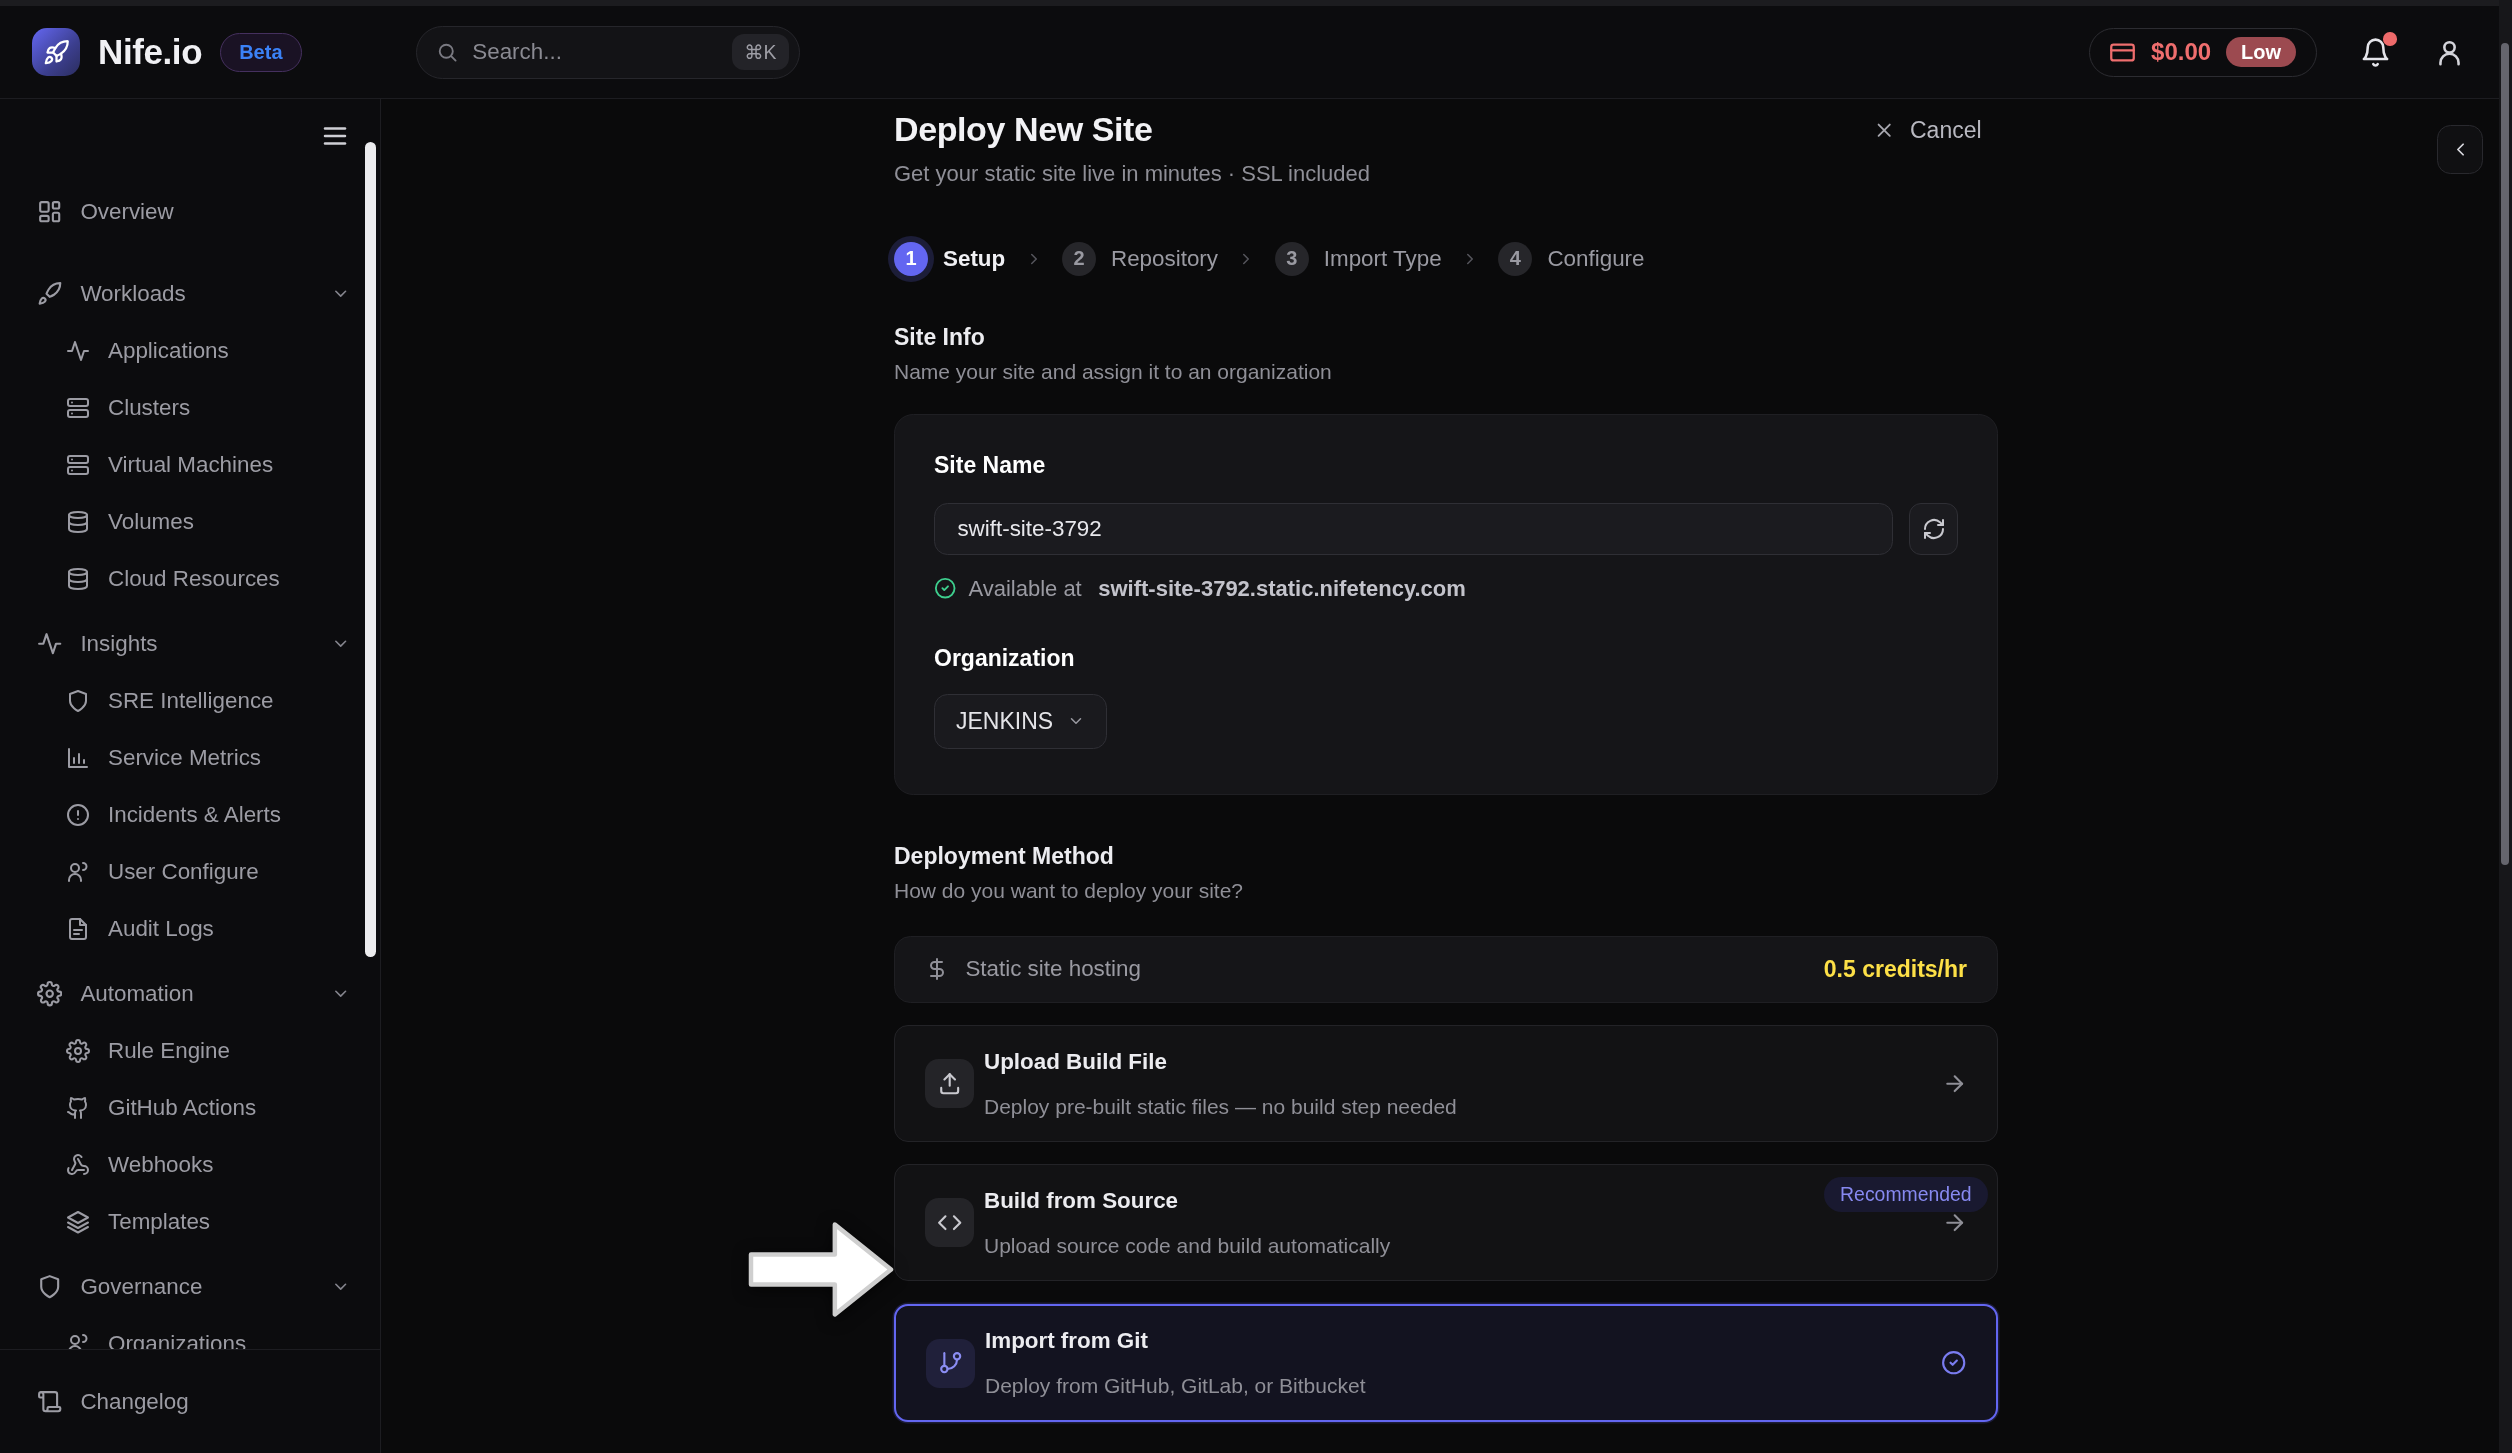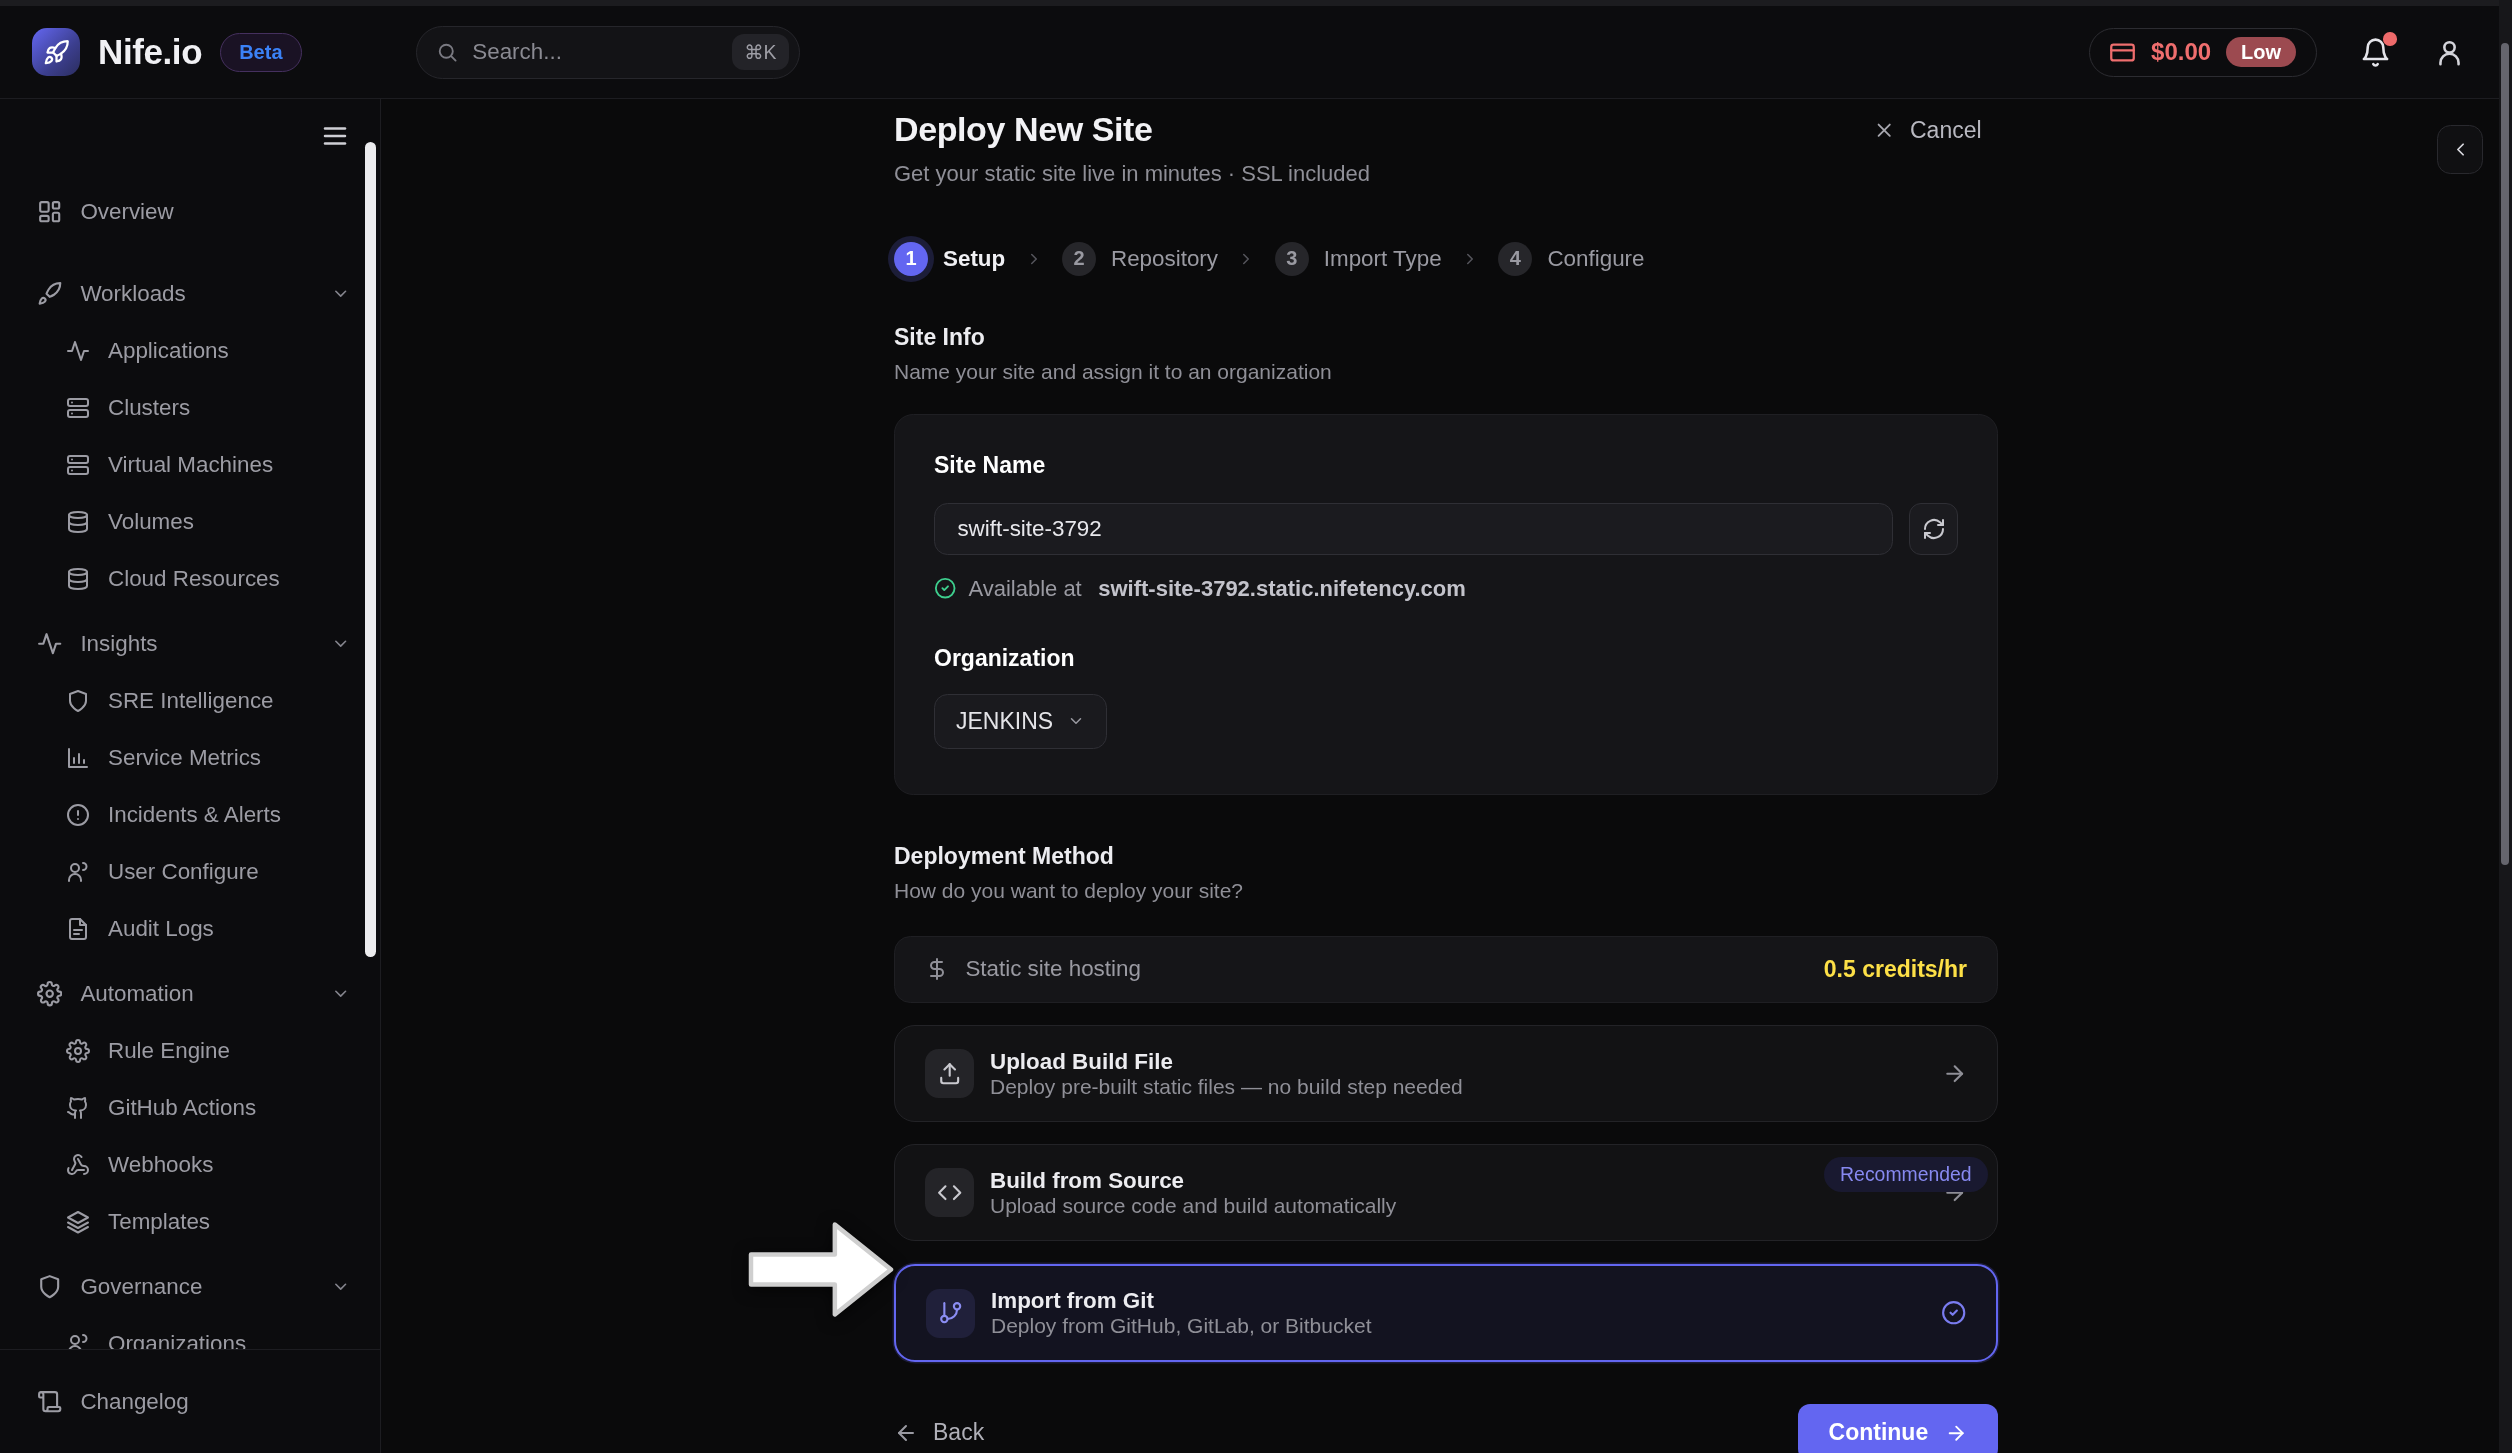--- a/index.html
+++ b/index.html
@@ -92,27 +92,27 @@
                 border-radius:13.5px; background:#1a1a1e; border:1.5px solid #2f2f35; padding:0 21px; cursor:pointer; }
   .org-value { font-size:23px; color:#e4e4e8; }
   .org-select .nav-chevron { margin-left:0; color:#9a9aa2; }
 
   .pricing-row { margin-top:33px; height:67px; border-radius:16.4px; background:#151518; border:0.7px solid #1f1f23;
                  display:flex; align-items:center; padding:0 30px; }
   .pricing-row .dollar { color:#8f8f97; }
   .pricing-label { margin-left:16.4px; font-size:22.4px; color:#9a9aa2; }
   .pricing-value { margin-left:auto; font-size:23px; font-weight:bold; color:#fde047; }
 
-  .option-card { position:relative; margin-top:22.4px; border-radius:21px; background:#121214;
-                 border:1.5px solid #232327; padding:22.4px 30px; display:flex; align-items:center; gap:16px;
+  .option-card { position:relative; margin-top:22.4px; border-radius:14px; background:#121214;
+                 border:1.5px solid #232327; padding:22.4px 30px; display:flex; align-items:center; gap:10px;
                  cursor:pointer; }
   .option-tile { width:49px; height:49px; flex:none; border-radius:13.5px; background:#242428; color:#c9c9cf;
                  display:flex; align-items:center; justify-content:center; }
   .option-title { font-size:22.4px; font-weight:bold; color:#ececf0; }
-  .option-desc { margin-top:0; font-size:21px; color:#8f8f97; }
+  .option-desc { margin-top:20px; font-size:21px; color:#8f8f97; }
   .option-arrow { margin-left:auto; color:#8f8f97; }
   .rec-badge { position:absolute; top:12px; right:9px; background:#191930; color:#8789f0;
                border-radius:747px; padding:6px 16.4px; font-size:19.4px; }
   .option-card.selected { border:2.2px solid #6366f1; background:#131320; box-shadow:0 0 0 1.5px rgba(99,102,241,0.2); }
   .option-card.selected .option-tile { background:#20203a; color:#8b8df2; }
   .selected-check { margin-left:auto; color:#7a7cf0; }
 
   .wiz-footer { margin-top:42px; display:flex; align-items:center; padding-bottom:22.4px; }
   .back-btn { display:flex; align-items:center; gap:15px; color:#b0b0b8; font-size:23px; cursor:pointer; }
   .back-btn .arr { color:#9a9aa2; }

